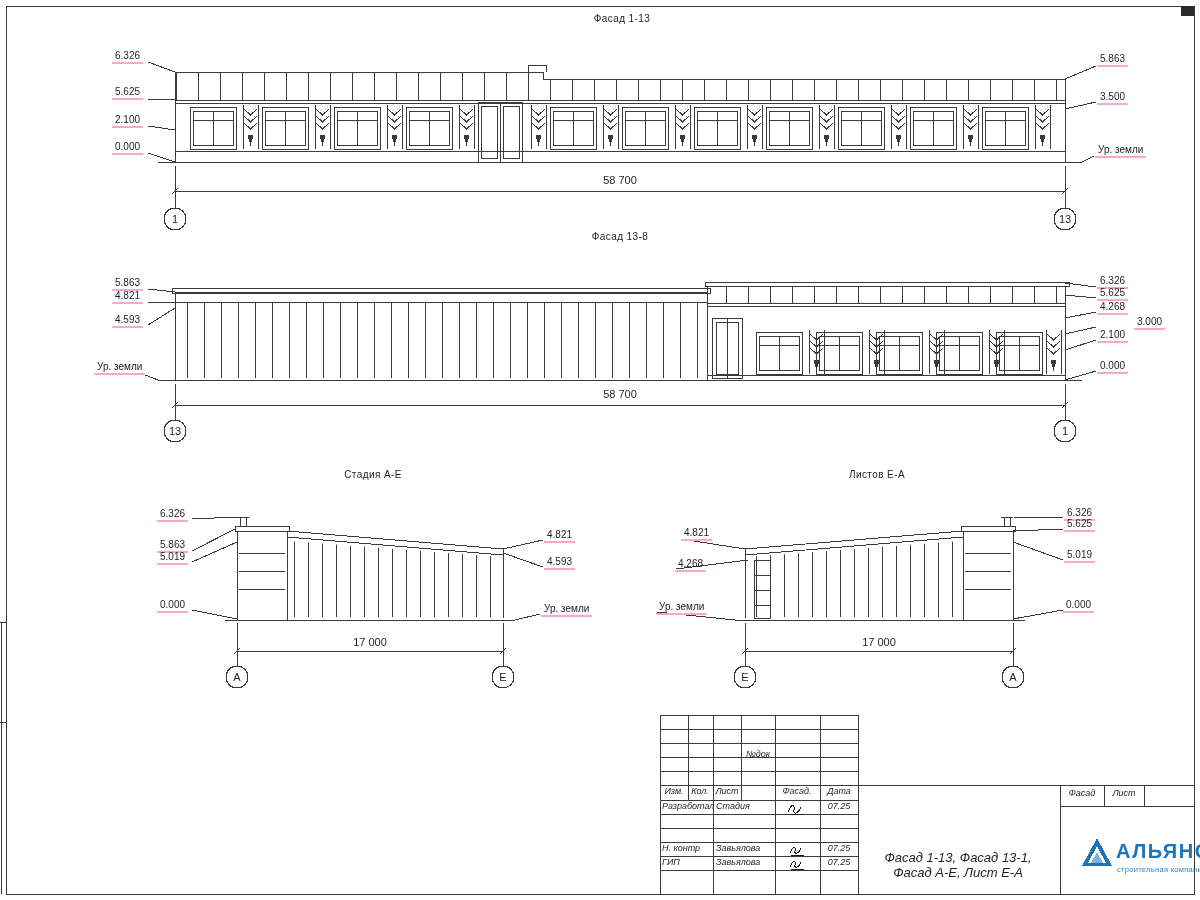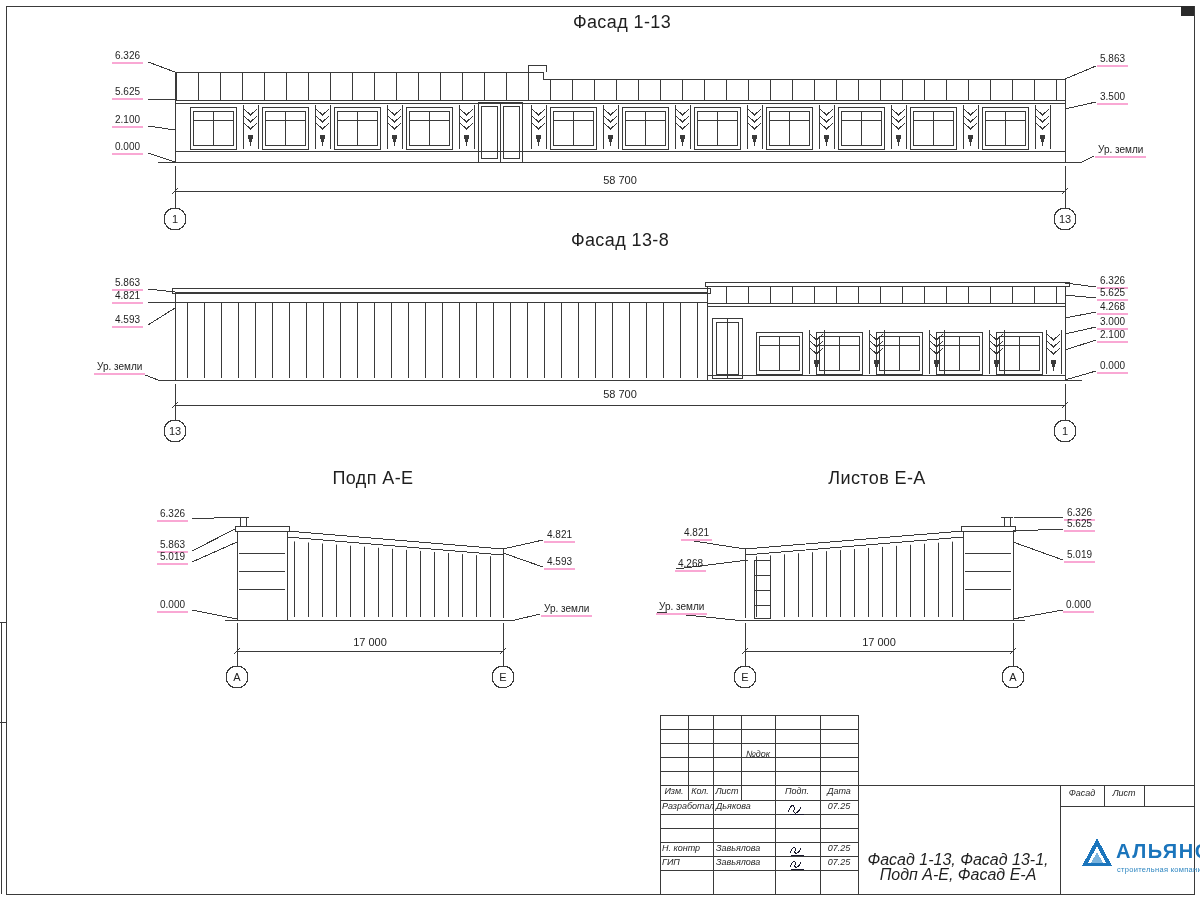--- a/index.html
+++ b/index.html
@@ -1,27 +1,27 @@
 <!DOCTYPE html>
 <html><head>
 <meta charset="utf-8">
 <style>
   *{box-sizing:border-box}
   html,body{margin:0;padding:0;background:#ffffff}
   .sheet{position:relative;width:1200px;height:900px;background:#fff;overflow:hidden;
          font-family:"Liberation Sans",sans-serif}
   svg.linework{position:absolute;left:0;top:0}
   .lbl{position:absolute;color:#1f1f1f;white-space:nowrap;line-height:1.1}
-  .ttl{font-size:18px;transform:translateX(-50%);letter-spacing:.4px}
+  .ttl{font-size:10px;transform:translateX(-50%);letter-spacing:.4px}
   .mark{font-size:10px;border-bottom:2px solid #f9a8d4;padding:0 3px 1px 3px}
   .dim{font-size:11px;transform:translateX(-50%)}
   .axis{font-size:11px;transform:translate(-50%,-50%)}
   .tb{font-size:9px;font-style:italic}
   .tbc{transform:translateX(-50%)}
-  .doc{font-size:16px;font-style:italic;transform:translateX(-50%)}
+  .doc{font-size:13px;font-style:italic;transform:translateX(-50%)}
   .brand{font-size:20px;font-weight:700;color:#1b75bc;letter-spacing:1.5px;font-style:normal}
   .tag{font-size:7.5px;color:#2e86c1;letter-spacing:.3px;font-style:normal}
 </style>
 </head>
 <body>
 
 <div class="sheet">
 
 <svg class="linework" width="1200" height="900" viewBox="0 0 1200 900" shape-rendering="crispEdges">
   <defs>
@@ -218,28 +218,28 @@
   <span class="lbl axis" style="left:1065px;top:219px">13</span>
 
   <span class="lbl ttl" style="left:620px;top:231px">Фасад 13-8</span>
   <span class="lbl mark" style="left:112px;top:277px">5.863</span>
   <span class="lbl mark" style="left:112px;top:290px">4.821</span>
   <span class="lbl mark" style="left:112px;top:314px">4.593</span>
   <span class="lbl mark" style="left:94px;top:361px">Ур. земли</span>
   <span class="lbl mark" style="left:1097px;top:275px">6.326</span>
   <span class="lbl mark" style="left:1097px;top:287px">5.625</span>
   <span class="lbl mark" style="left:1097px;top:301px">4.268</span>
-  <span class="lbl mark" style="left:1097px;top:316px">3.000</span>
+  <span class="lbl mark" style="left:1134px;top:316px">3.000</span>
   <span class="lbl mark" style="left:1097px;top:329px">2.100</span>
   <span class="lbl mark" style="left:1097px;top:360px">0.000</span>
   <span class="lbl dim" style="left:620px;top:388px">58 700</span>
   <span class="lbl axis" style="left:175px;top:431px">13</span>
   <span class="lbl axis" style="left:1065px;top:431px">1</span>
 
-  <span class="lbl ttl" style="left:373px;top:469px">Подп А-Е</span>
+  <span class="lbl ttl" style="left:373px;top:469px">Стадия А-Е</span>
   <span class="lbl mark" style="left:157px;top:508px">6.326</span>
   <span class="lbl mark" style="left:157px;top:539px">5.863</span>
   <span class="lbl mark" style="left:157px;top:551px">5.019</span>
   <span class="lbl mark" style="left:157px;top:599px">0.000</span>
   <span class="lbl mark" style="left:544px;top:529px">4.821</span>
   <span class="lbl mark" style="left:544px;top:556px">4.593</span>
   <span class="lbl mark" style="left:541px;top:603px">Ур. земли</span>
   <span class="lbl dim" style="left:370px;top:636px">17 000</span>
   <span class="lbl axis" style="left:237px;top:677px">А</span>
   <span class="lbl axis" style="left:503px;top:677px">Е</span>
@@ -253,37 +253,37 @@
   <span class="lbl mark" style="left:1064px;top:549px">5.019</span>
   <span class="lbl mark" style="left:1063px;top:599px">0.000</span>
   <span class="lbl dim" style="left:879px;top:636px">17 000</span>
   <span class="lbl axis" style="left:745px;top:677px">Е</span>
   <span class="lbl axis" style="left:1013px;top:677px">А</span>
 
   <span class="lbl tb tbc" style="left:674px;top:787px">Изм.</span>
   <span class="lbl tb tbc" style="left:700px;top:787px">Кол.</span>
   <span class="lbl tb tbc" style="left:727px;top:787px">Лист</span>
   <span class="lbl tb tbc" style="left:758px;top:750px">№док</span>
-  <span class="lbl tb tbc" style="left:797px;top:787px">Подп.</span>
+  <span class="lbl tb tbc" style="left:797px;top:787px">Фасад.</span>
   <span class="lbl tb tbc" style="left:839px;top:787px">Дата</span>
 
   <span class="lbl tb" style="left:662px;top:802px">Разработал</span>
-  <span class="lbl tb" style="left:716px;top:802px">Дьякова</span>
+  <span class="lbl tb" style="left:716px;top:802px">Стадия</span>
   <span class="lbl tb tbc" style="left:839px;top:802px">07.25</span>
 
   <span class="lbl tb" style="left:662px;top:844px">Н. контр</span>
   <span class="lbl tb" style="left:716px;top:844px">Завьялова</span>
   <span class="lbl tb tbc" style="left:839px;top:844px">07.25</span>
 
   <span class="lbl tb" style="left:662px;top:858px">ГИП</span>
   <span class="lbl tb" style="left:716px;top:858px">Завьялова</span>
   <span class="lbl tb tbc" style="left:839px;top:858px">07.25</span>
 
   <span class="lbl doc" style="left:958px;top:851px">Фасад 1-13, Фасад 13-1,</span>
-  <span class="lbl doc" style="left:958px;top:866px">Подп А-Е, Фасад Е-А</span>
+  <span class="lbl doc" style="left:958px;top:866px">Фасад А-Е, Лист Е-А</span>
 
   <span class="lbl tb tbc" style="left:1082px;top:789px">Фасад</span>
   <span class="lbl tb tbc" style="left:1124px;top:789px">Лист</span>
   <span class="lbl tb tbc" style="left:1236px;top:789px">Листов</span>
 
   <span class="lbl brand" style="left:1116px;top:840px">АЛЬЯНС</span>
   <span class="lbl tag" style="left:1117px;top:866px">строительная компания</span>
 </div>
 
 </div>

